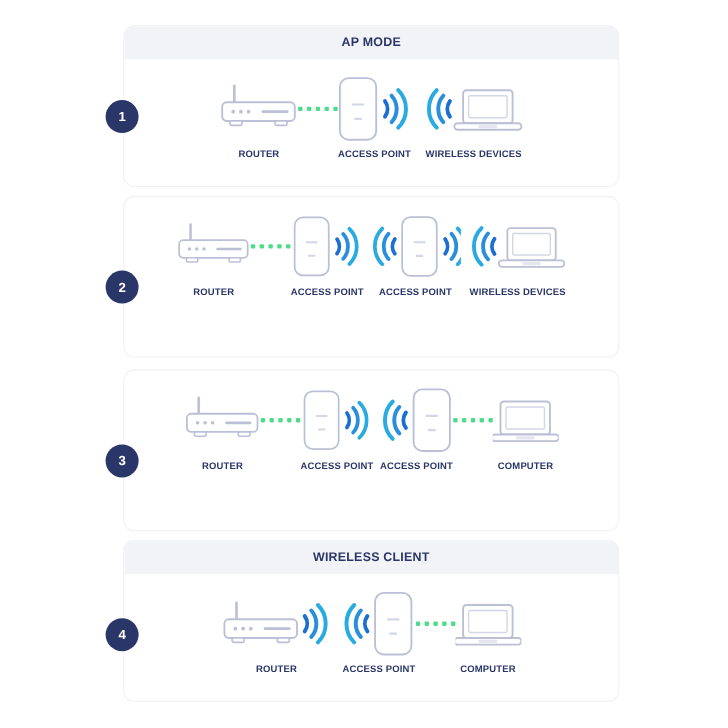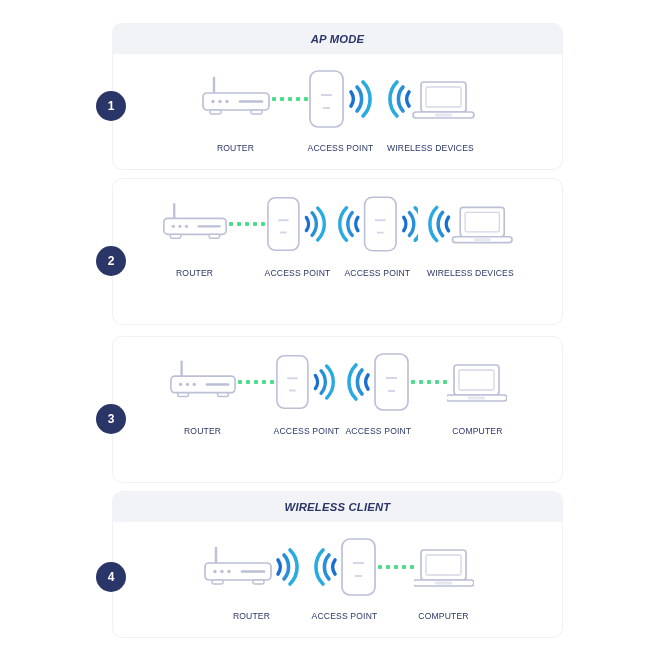--- a/index.html
+++ b/index.html
@@ -26,21 +26,20 @@
     background:#f2f3f7;
     display:flex;align-items:center;justify-content:center;
   }
   .panel-title{
     font-size:11.3px;
     font-weight:bold;
     color:#2b3668;
     letter-spacing:.2px;
     white-space:nowrap;
     text-transform:uppercase;
-    font-style:italic;
   }
   .panel-body{
     position:relative;
     display:flex;
     align-items:flex-start;
     justify-content:center;
     padding-top:14px;
   }
 
   
@@ -62,23 +61,23 @@
     flex-direction:column;
     align-items:center;
   }
   .node-art{
     height:62px;
     display:flex;
     align-items:center;
     justify-content:center;
   }
   .node-label{
-    margin-top:13px;
+    margin-top:5px;
     font-size:8.6px;
-    font-weight:normal;
+    font-weight:bold;
     color:#2b3668;
     letter-spacing:.15px;
     white-space:nowrap;
     text-transform:uppercase;
     text-align:center;
   }
 
   
   .dots{
     height:62px;

